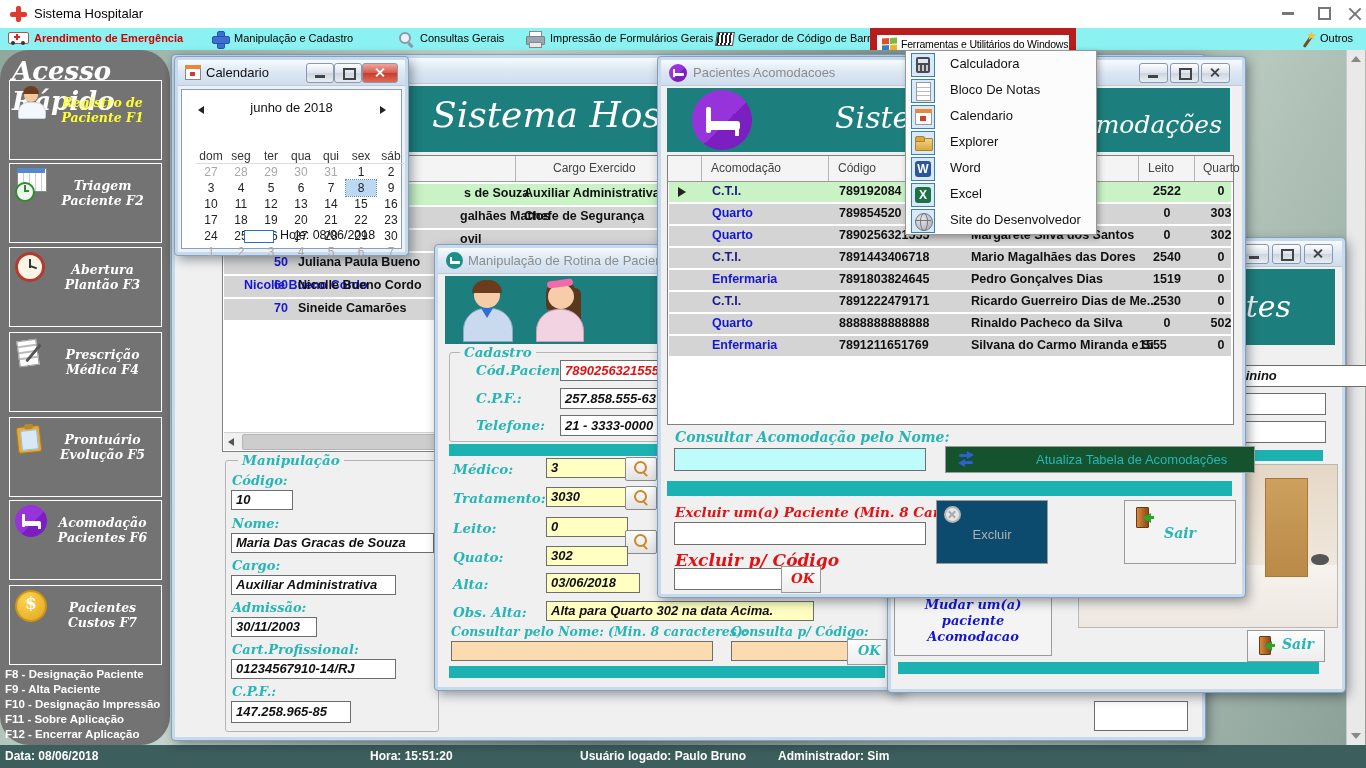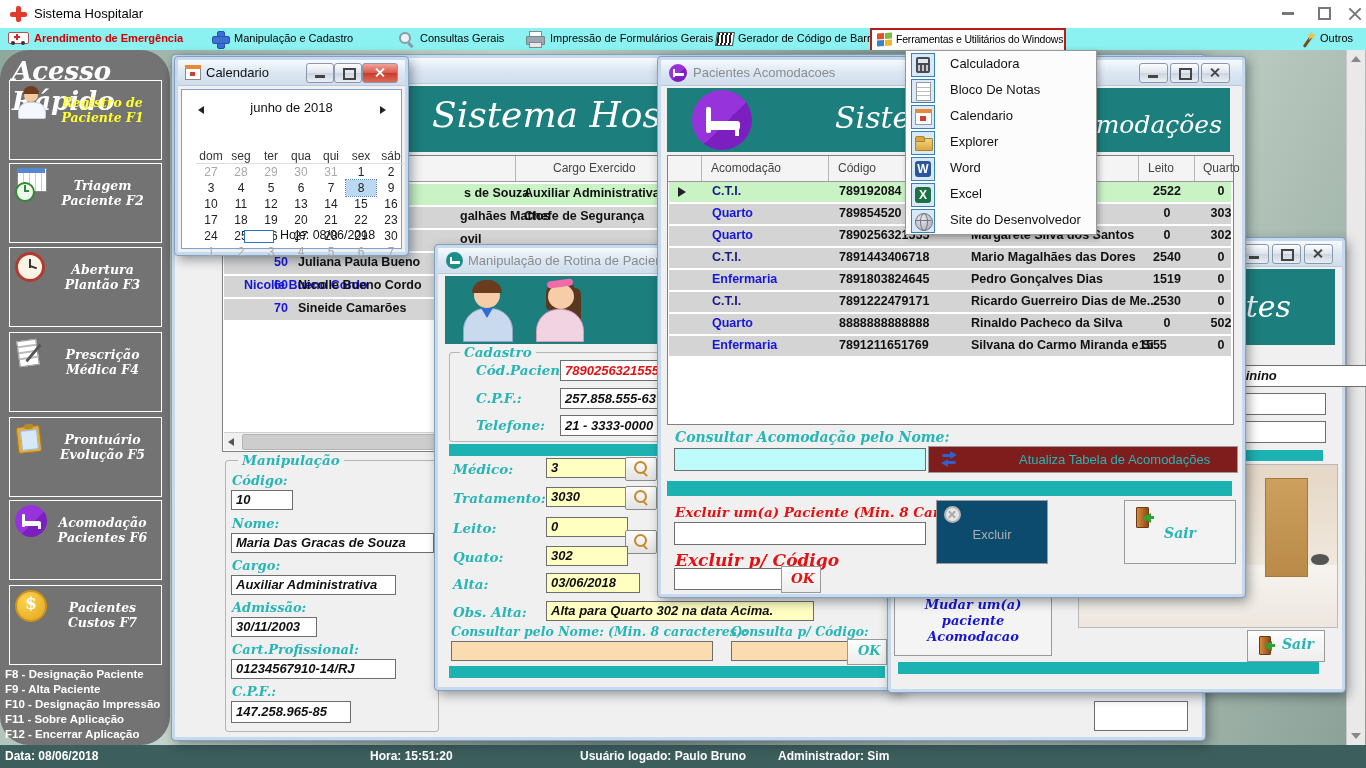--- a/index.html
+++ b/index.html
@@ -130,21 +130,21 @@
         <div style="left:3px;top:0;width:11px;height:6px;background:#fff;border:1px solid #888;"></div>
         <div style="left:0;top:5px;width:17px;height:7px;background:#9AA7B0;border:1px solid #77838C;border-radius:1px;"></div>
         <div style="left:3px;top:11px;width:11px;height:4px;background:#E8E8E8;border:1px solid #888;"></div>
       </div>
       <span class="mlabel" style="left:24px;">Impressão de Formulários Gerais</span>
     </div>
     <div class="mitem" style="left:716px;">
       <div class="ic" style="left:0;top:4px;width:16px;height:12px;background:repeating-linear-gradient(90deg,#222 0 2px,#fff 2px 4px);border:1px solid #555;transform:skewX(-8deg);"></div>
       <span class="mlabel" style="left:22px;">Gerador de Código de Barras</span>
     </div>
-    <div class="mitem" style="left:870px;width:192px;background:#FDFDFD;border:2px solid #b91c1c;height:20px;">
+    <div class="mitem" style="left:870px;width:192px;background:#FDFDFD;border:7px solid #b91c1c;height:20px;">
       <div class="ic" style="left:5px;top:3px;width:15px;height:14px;transform:skewY(-4deg);">
         <div style="left:0;top:0;width:7px;height:6px;background:#E34F26;"></div>
         <div style="left:8px;top:0;width:7px;height:6px;background:#7CBB3F;"></div>
         <div style="left:0;top:7px;width:7px;height:6px;background:#3B82C4;"></div>
         <div style="left:8px;top:7px;width:7px;height:6px;background:#F2B42C;"></div>
       </div>
       <span class="mlabel" style="left:24px;top:3px;font-size:10.5px;letter-spacing:-0.2px;">Ferramentas e Utilitários do Windows</span>
     </div>
     <div class="mitem" style="left:1300px;">
       <div class="ic" style="left:0;top:3px;width:16px;height:16px;">
@@ -512,21 +512,21 @@
         <b class="bluecell" style="left:43px;">Enfermaria</b>
         <b style="left:170px;">7891211651769</b>
         <b style="left:302px;">Silvana do Carmo Miranda e Si</b>
         <b style="left:470px;width:56px;text-align:left;">1555</b>
         <b style="left:526px;width:52px;text-align:center;">0</b>
       </div>
     </div>
 
     <div class="abs script tealtxt" style="left:14px;top:369px;font-size:14px;">Consultar Acomodação pelo Nome:</div>
     <div class="inp cyanin" style="left:13px;top:388px;width:242px;height:21px;"></div>
-    <div class="btn" style="left:267px;top:386px;width:308px;height:25px;background:#7f1d1d;">
+    <div class="btn" style="left:284px;top:386px;width:308px;height:25px;background:#14532d;">
       <div class="ic" style="left:12px;top:4px;width:16px;height:16px;">
         <div style="left:1px;top:3px;width:9px;height:3px;background:#2F5FD0;border-radius:2px;"></div>
         <div style="left:9px;top:0px;width:0;height:0;border-left:7px solid #2F5FD0;border-top:4px solid transparent;border-bottom:4px solid transparent;"></div>
         <div style="left:6px;top:10px;width:9px;height:3px;background:#2F5FD0;border-radius:2px;"></div>
         <div style="left:0px;top:8px;width:0;height:0;border-right:7px solid #2F5FD0;border-top:4px solid transparent;border-bottom:4px solid transparent;"></div>
       </div>
       <span class="abs tealtxt" style="left:90px;top:5px;font-size:13px;">Atualiza Tabela de Acomodações</span>
     </div>
     <div class="tealbar" style="left:6px;top:421px;width:565px;height:15px;"></div>
     <div class="abs script redtxt" style="left:14px;top:444px;font-size:13.5px;">Excluir um(a) Paciente (Min. 8 Caracteres)</div>

